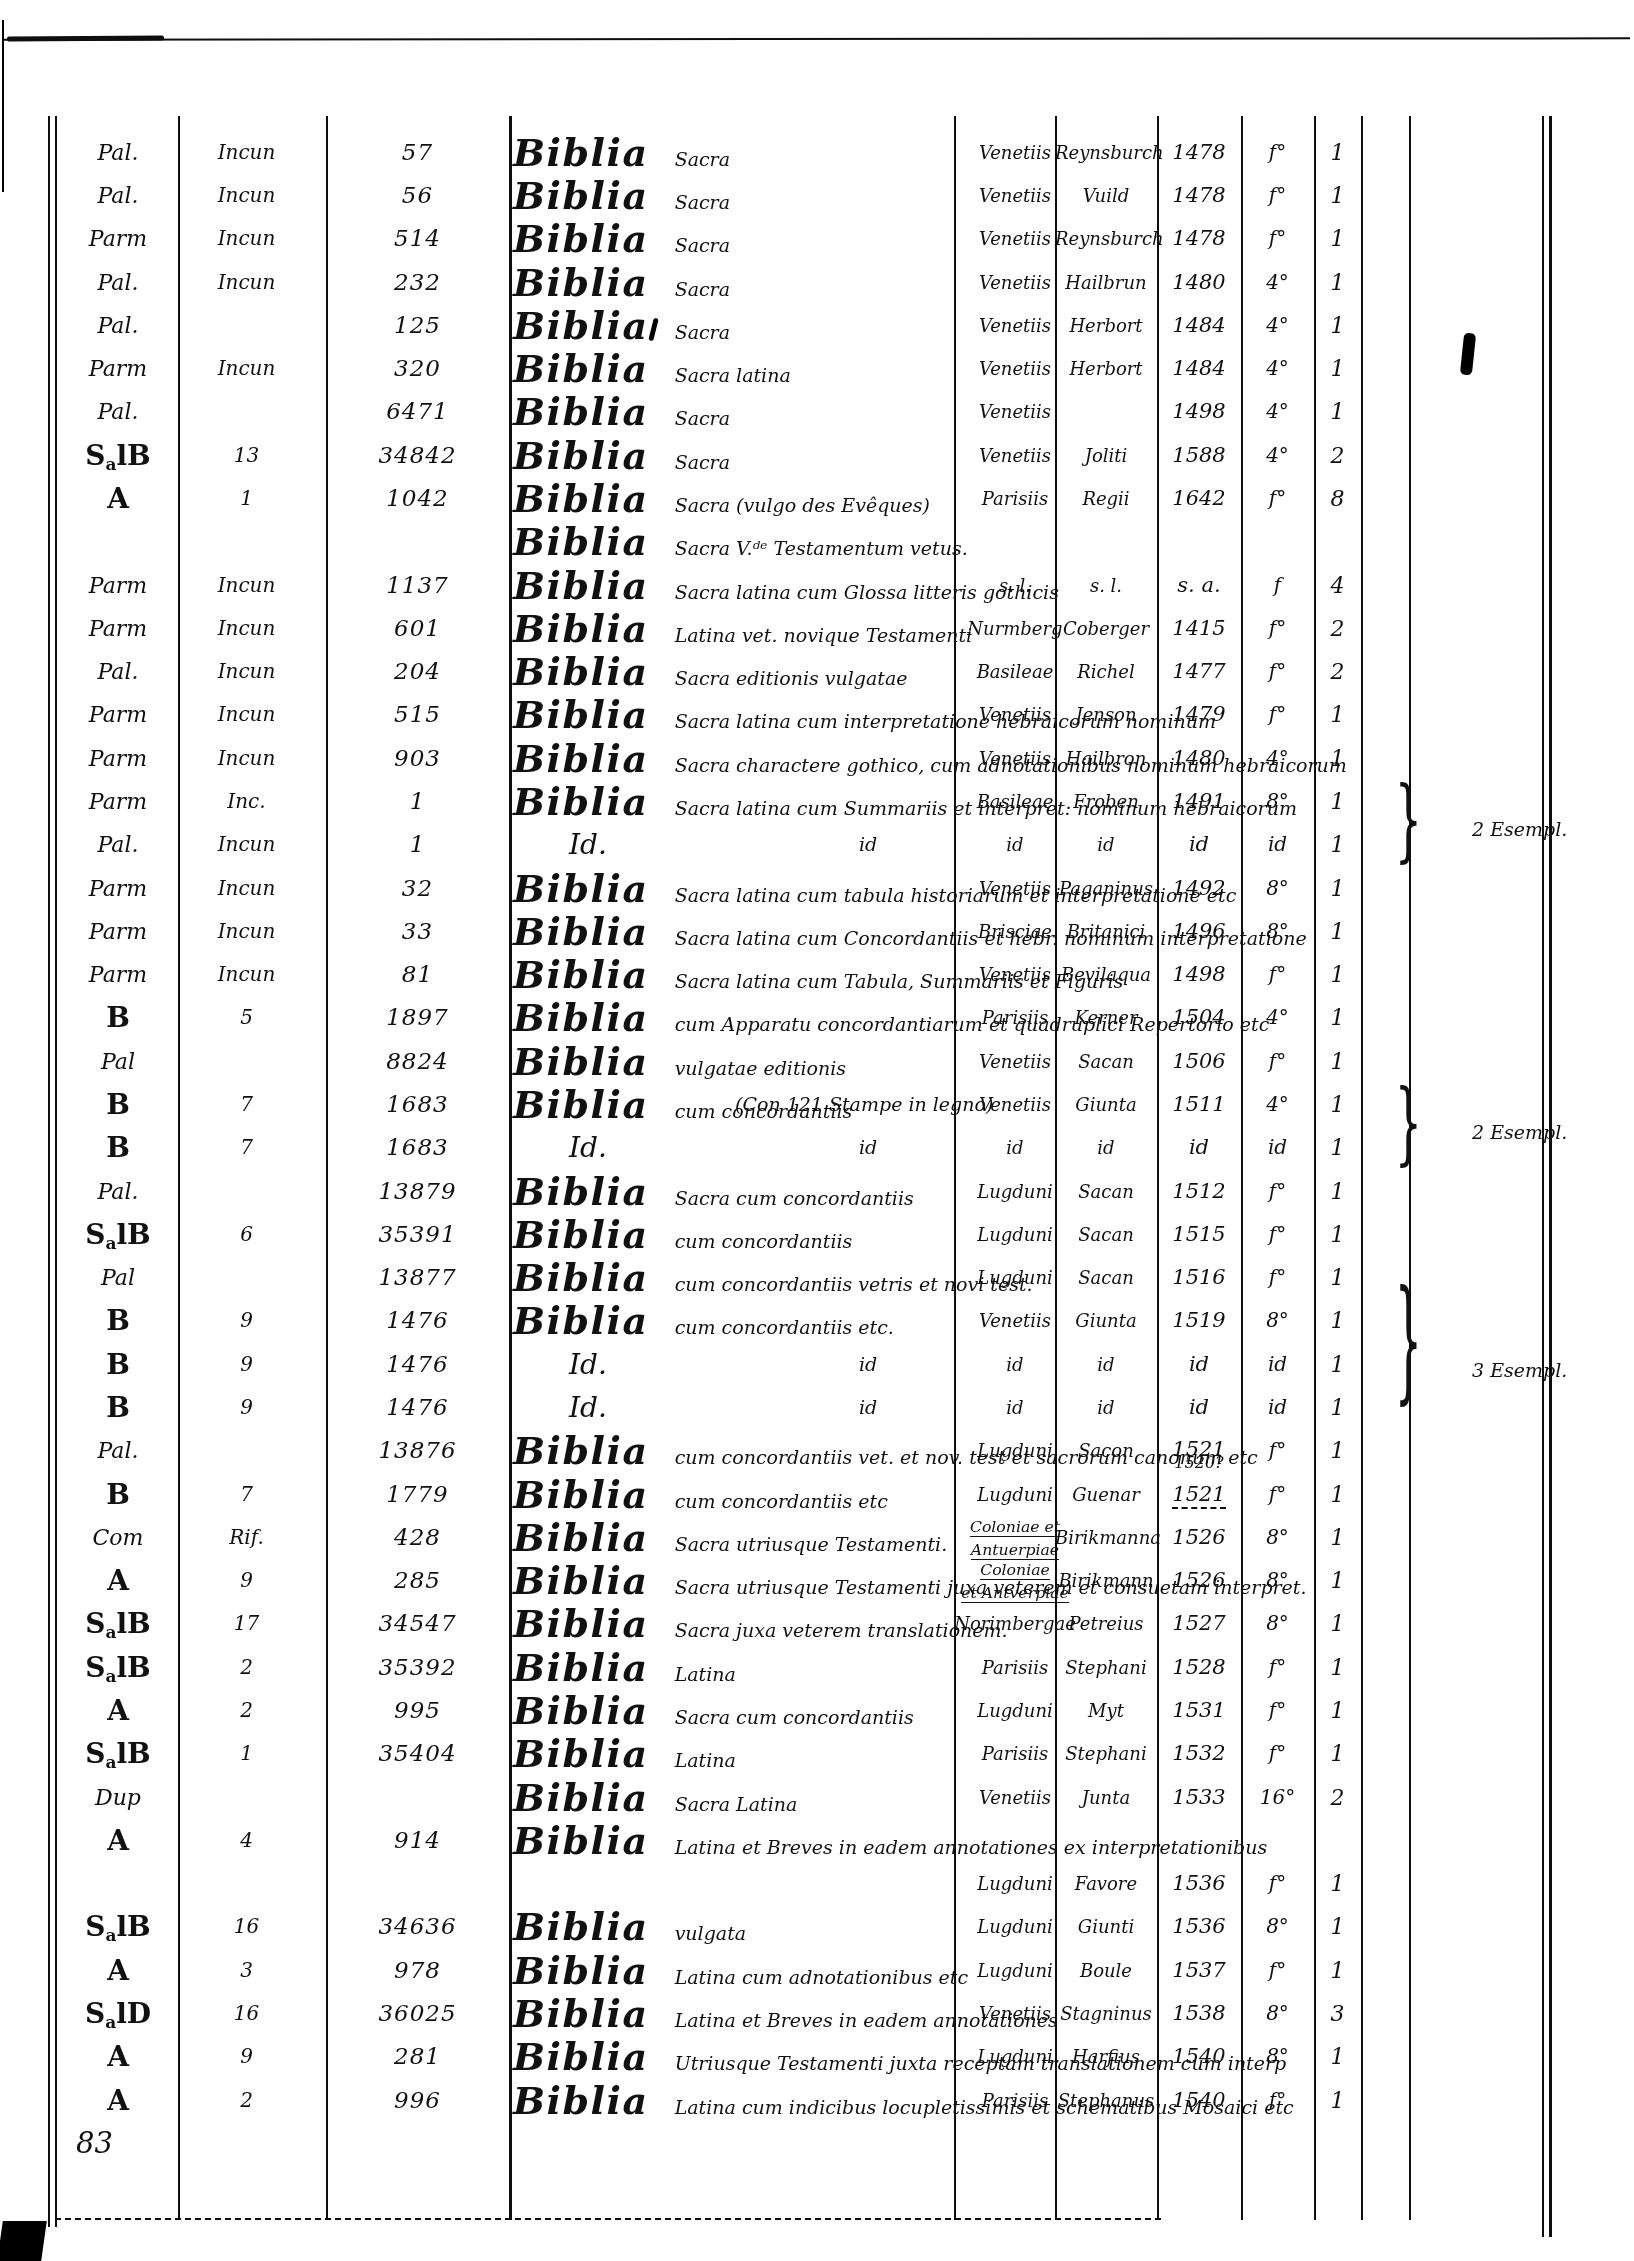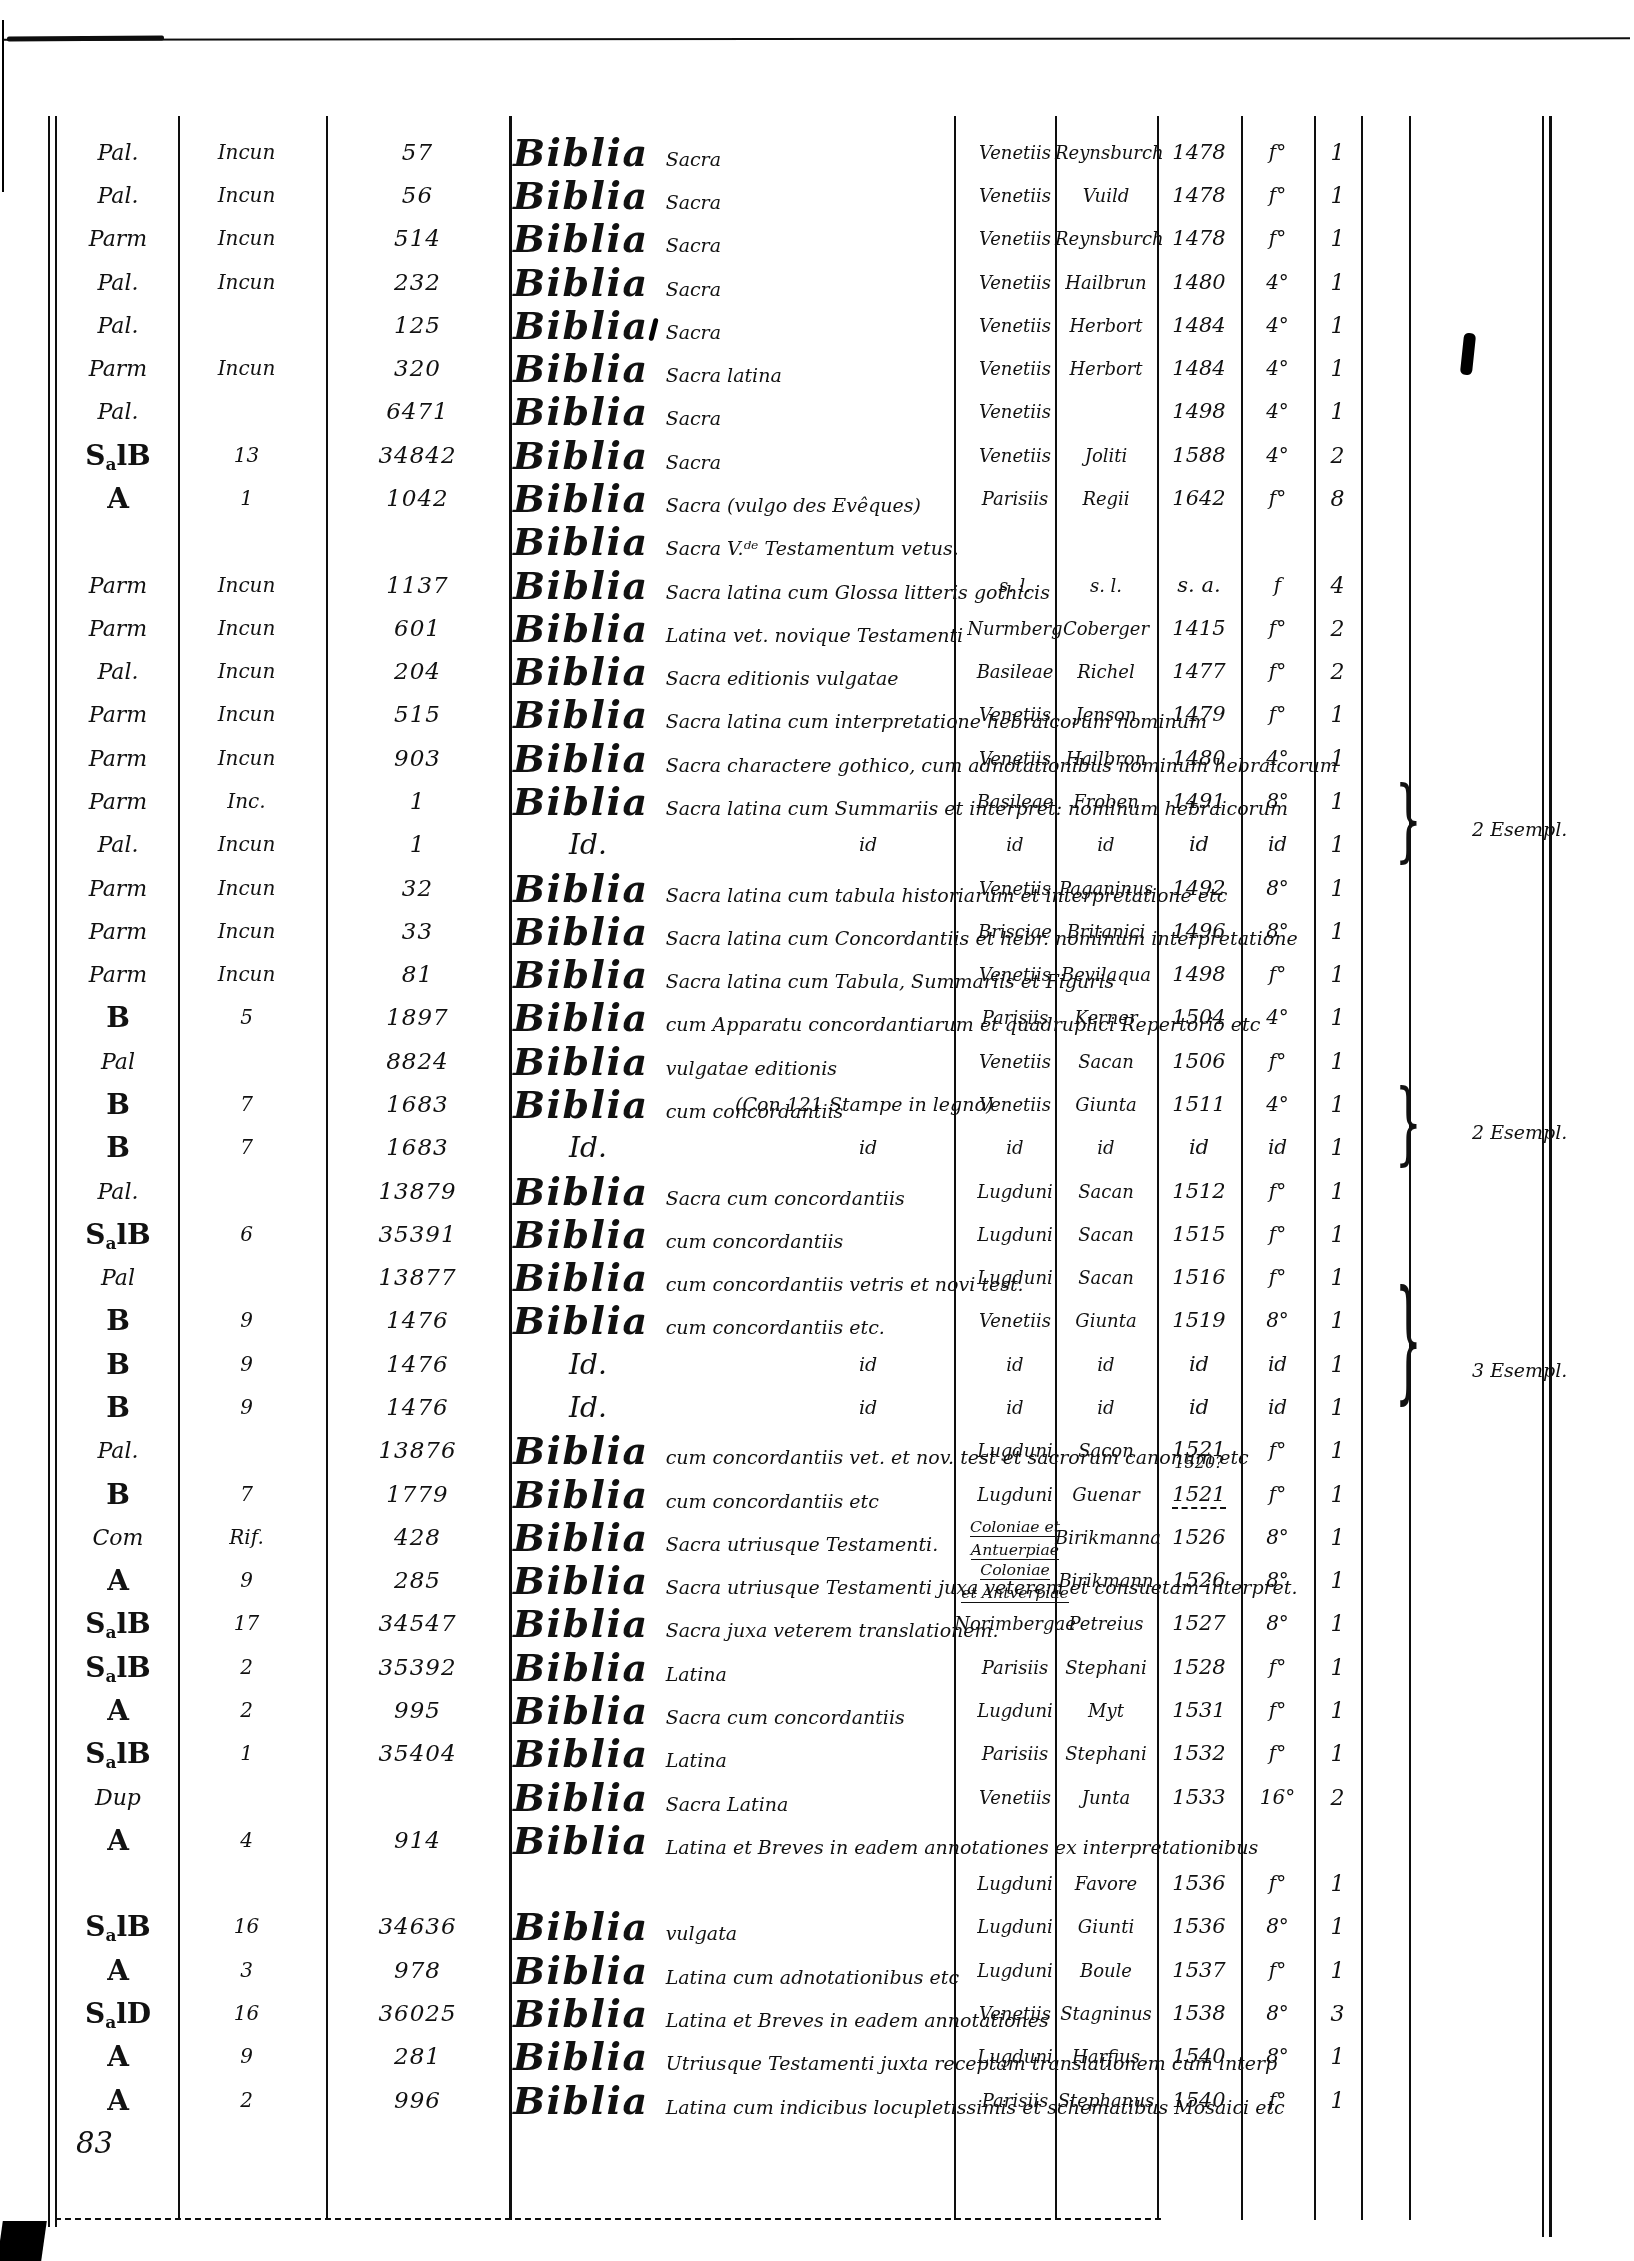--- a/index.html
+++ b/index.html
@@ -9,21 +9,21 @@
   .row{position:absolute;left:0;width:1635px;height:53px;}
   .cell{position:absolute;height:53px;line-height:53px;text-align:center;
         font-style:italic;white-space:nowrap;}
   .c-fondo{left:57px;width:122px;font-size:22px;}
   .c-fondo.print{font-style:normal;font-weight:bold;font-size:28px;}
   .c-fondo .small-sub{font-size:17px;vertical-align:-5px;}
   .c-serie{left:178px;width:137px;font-size:20px;}
   .c-num{left:326px;width:183px;font-size:23px;letter-spacing:1px;}
   .c-title{left:513px;width:455px;text-align:left;overflow:visible;}
   .biblia{font-size:38px;font-weight:bold;font-style:italic;letter-spacing:1.5px;}
-  .sub{font-size:19px;font-style:italic;margin-left:17px;}
+  .sub{font-size:19px;font-style:italic;margin-left:26px;}
   .idword{font-size:28px;font-style:italic;margin-left:56px;}
   .midword{position:absolute;font-size:19px;font-style:italic;line-height:53px;}
   .c-place{left:954px;width:122px;font-size:18px;}
   .c-place.twoline{line-height:23px;padding-top:4px;height:48px;font-size:15.7px;}
   .c-place.u .ln{border-bottom:1.5px solid #111;}
   .c-printer{left:1055px;width:102px;font-size:18px;}
   .c-year{left:1157px;width:84px;font-size:21px;}
   .c-year .alt{display:block;line-height:5px;font-size:16px;}
   .c-year.u .yr{border-bottom:2px dashed #111;padding-bottom:1px;}
   .c-year .yrwrap{display:inline-block;line-height:22px;vertical-align:middle;}

